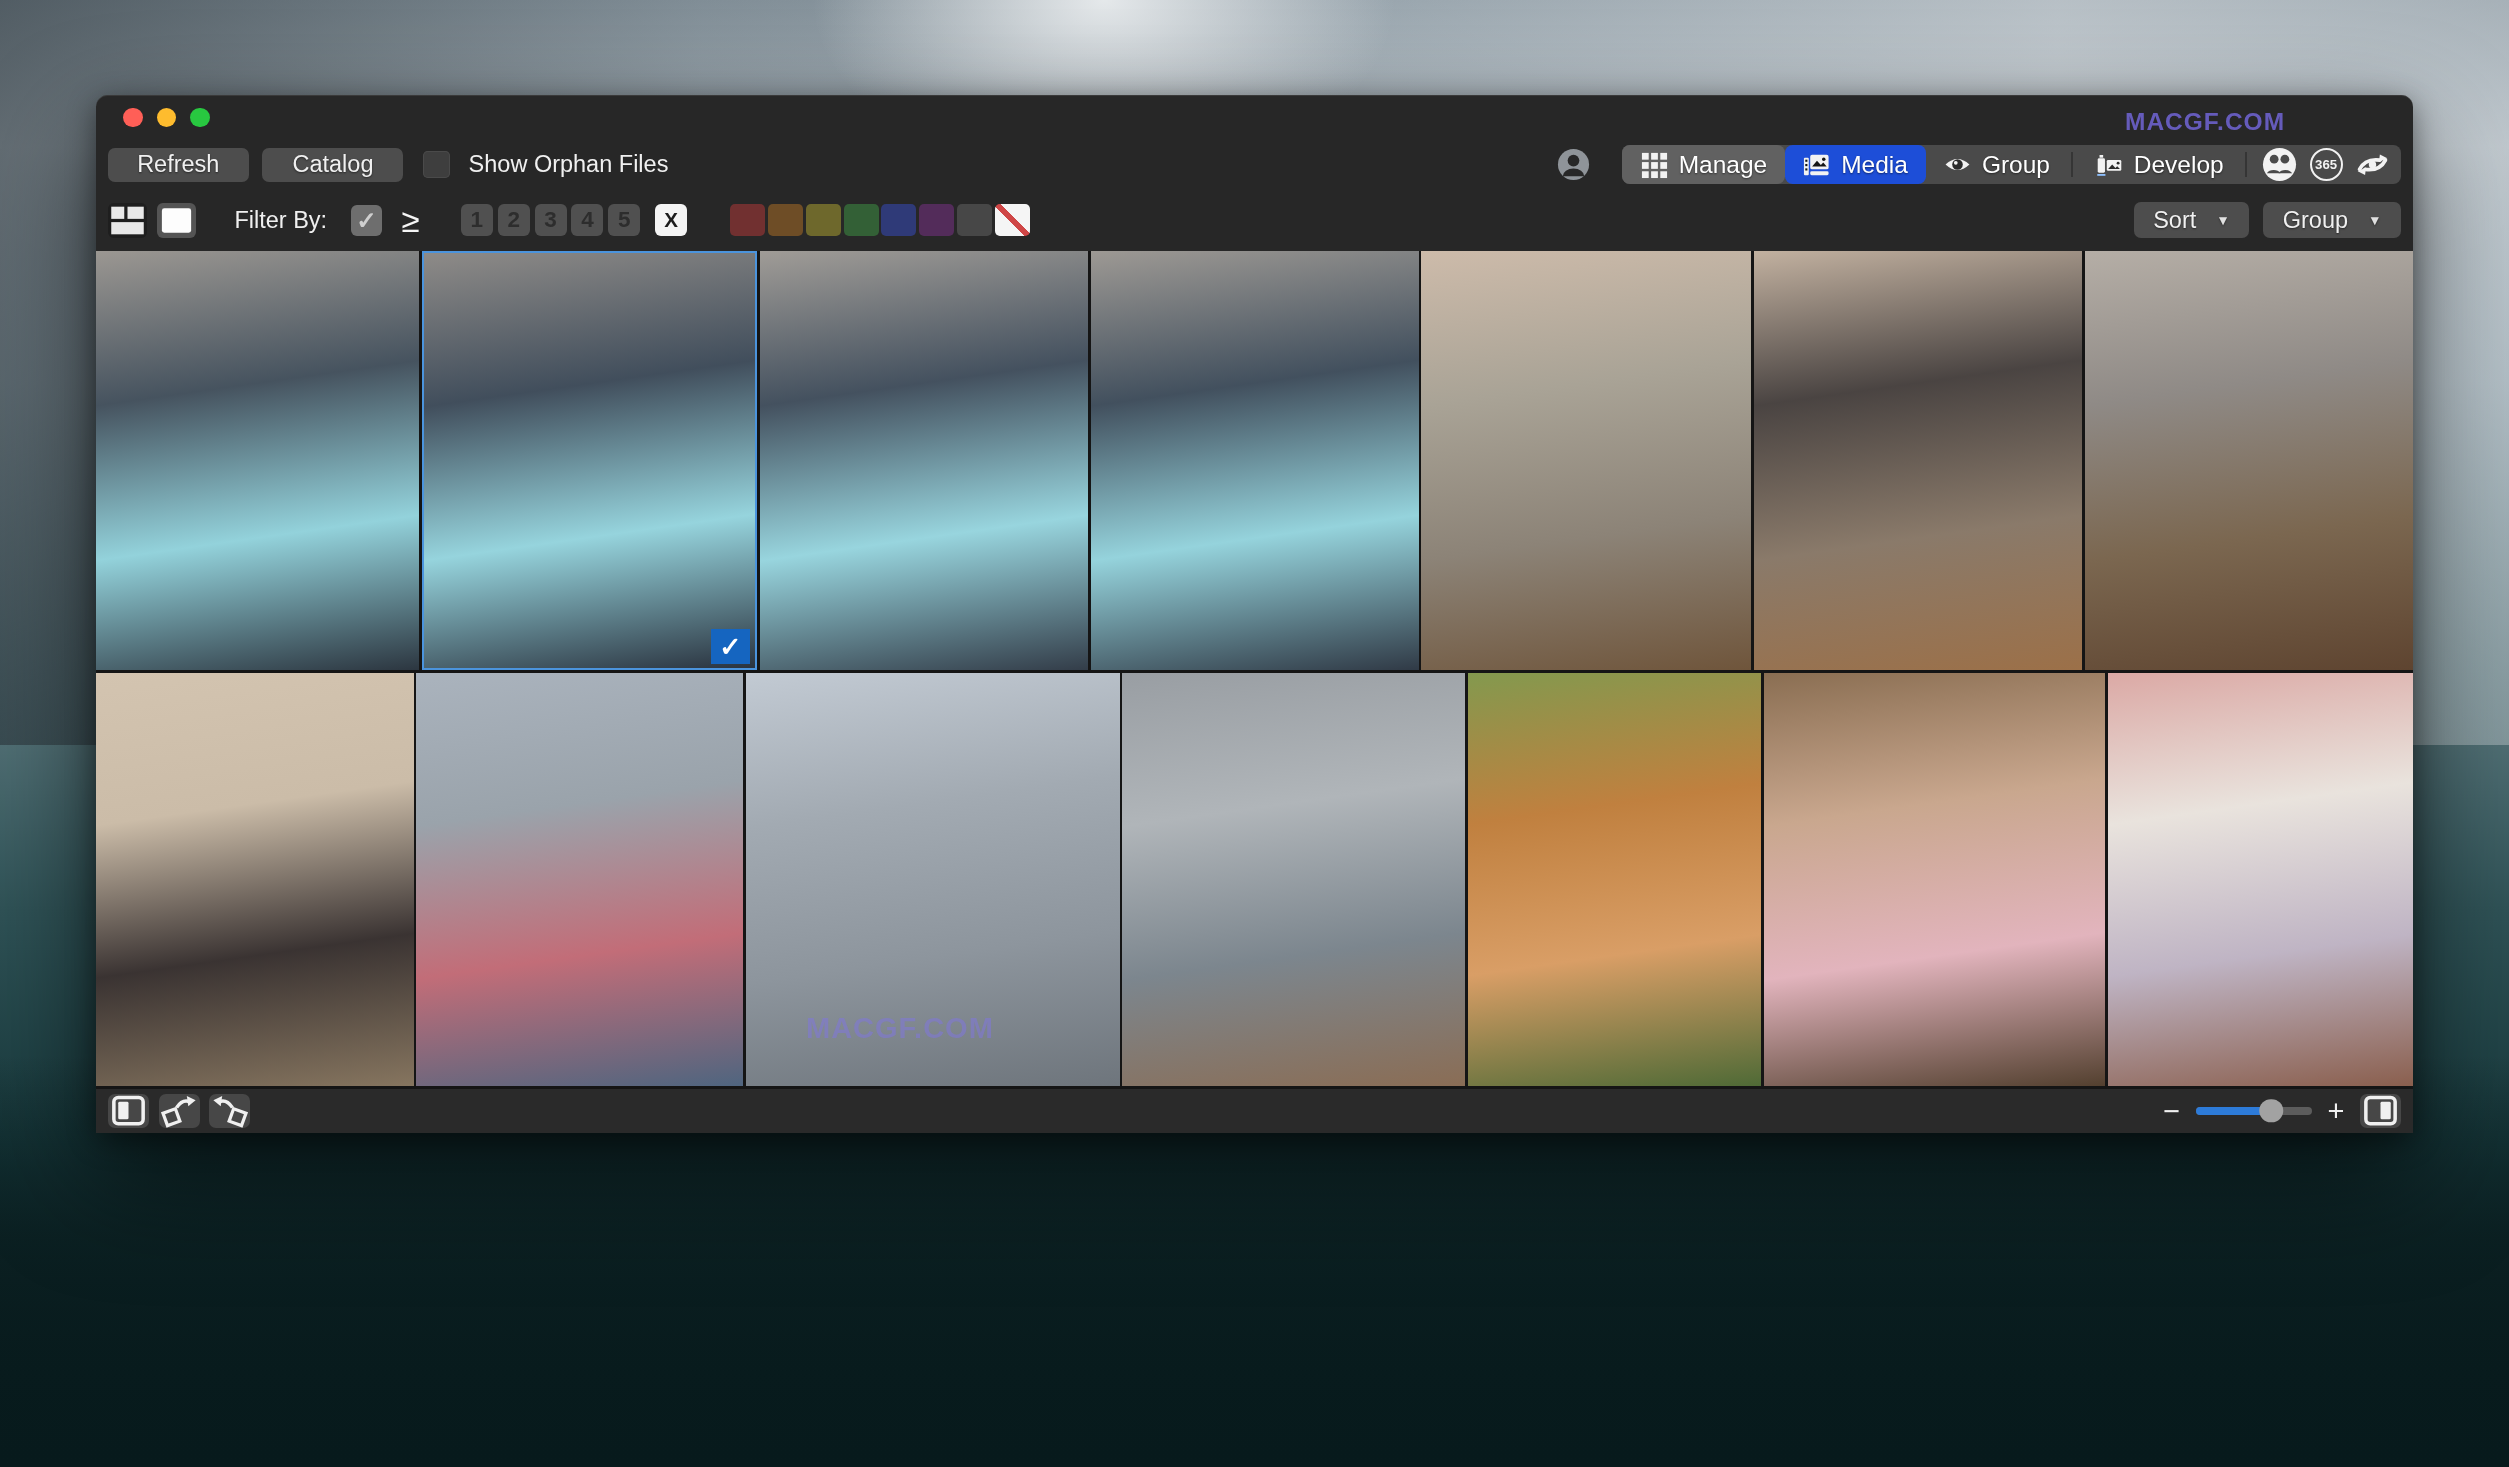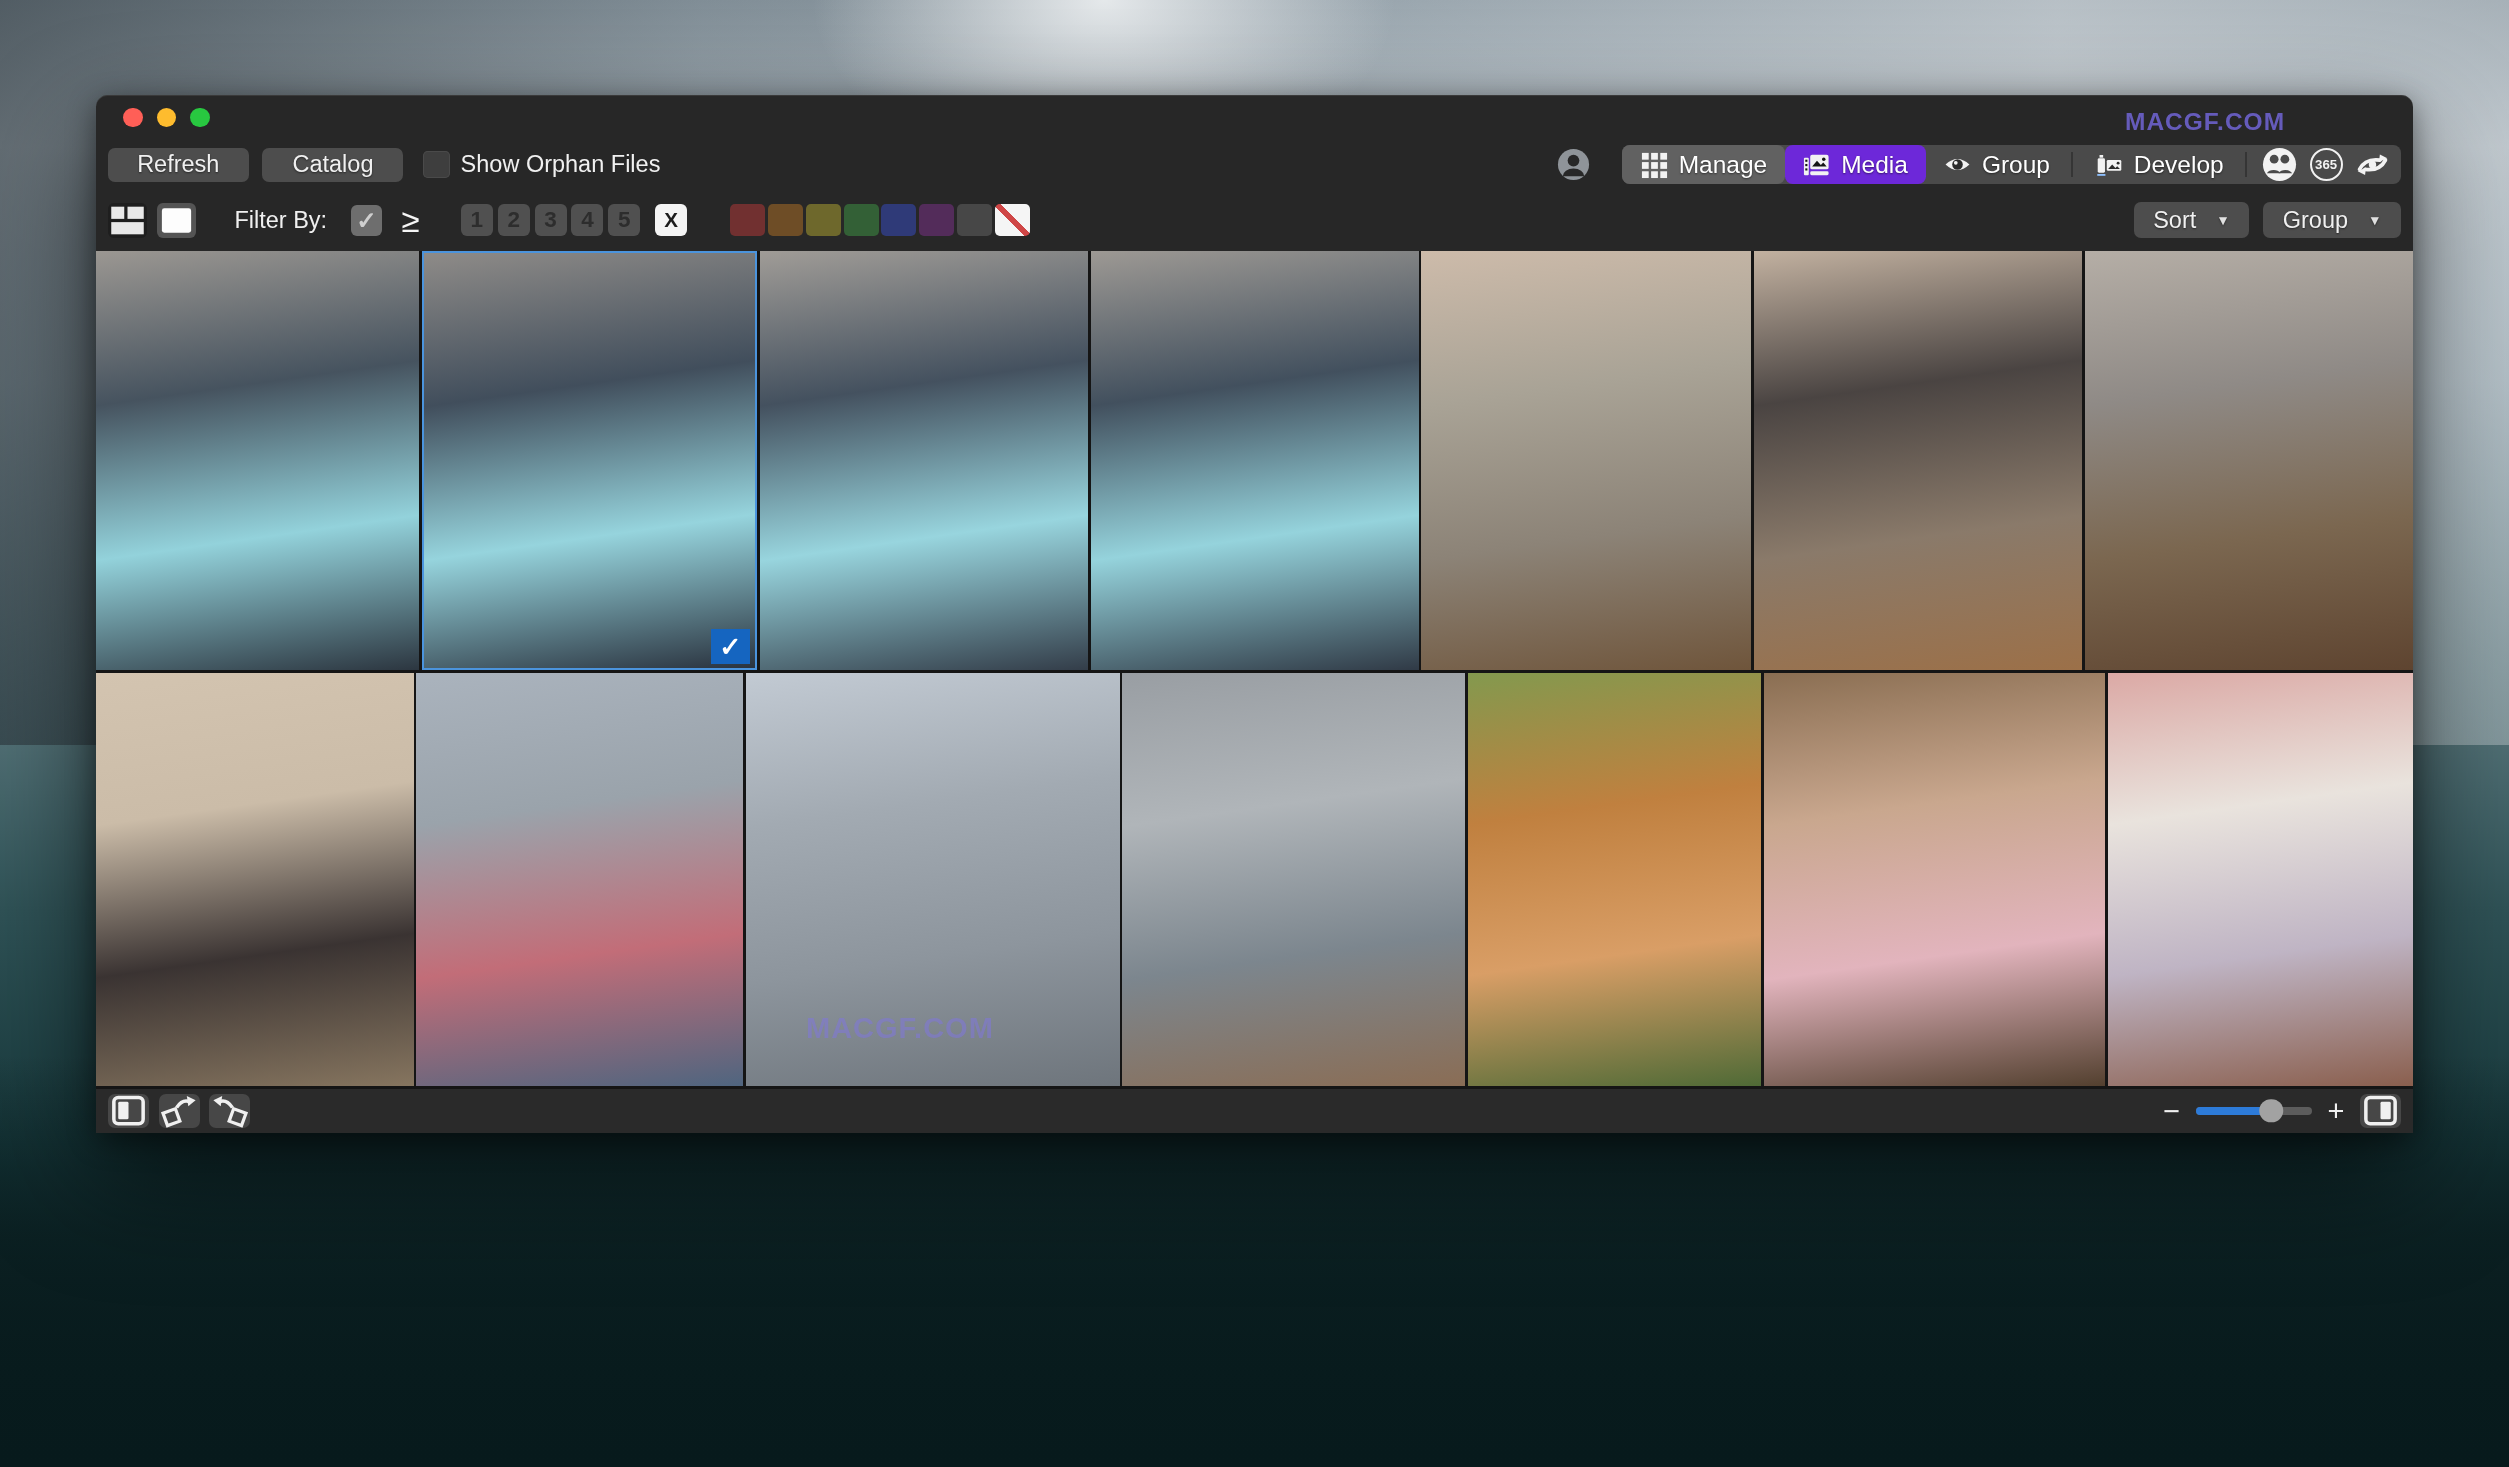--- a/index.html
+++ b/index.html
@@ -25,32 +25,32 @@
 
   .titlebar { flex:0 0 45px; display:flex; align-items:center; padding:0 27.4px; }
   .lights { display:flex; gap:13.7px; }
   .light { width:19.6px; height:19.6px; border-radius:50%; }
   .light.red { background:#ff5f57; } .light.yellow { background:#febc2e; } .light.green { background:#28c840; }
 
   .toolbar { flex:0 0 49px; display:flex; align-items:center; padding:0 11.8px; gap:13.7px; }
   .tbtn { height:34px; min-width:141px; background:#4d4d4d; border:none; border-radius:6.9px;
     color:#f0f0f0; font-size:23.5px; display:flex; align-items:center; justify-content:center;
     text-shadow:0 1px 2px rgba(0,0,0,.5); }
-  .orphan { display:flex; align-items:center; gap:11px; margin-left:5.9px; }
+  .orphan { display:flex; align-items:center; gap:19px; margin-left:5.9px; }
   .orphan-box { width:26.5px; height:26.5px; background:#3e3e3e; border-radius:4.9px; box-shadow:inset 0 0 0 1px #4a4a4a; }
   .orphan-label { font-size:23.5px; color:#f0f0f0; }
 
   .toolbar-right { margin-left:auto; display:flex; align-items:center; gap:31px; }
   .avatar { width:35px; height:35px; }
   .segment { height:39px; background:#4a4a4a; border-radius:7.8px; display:flex; align-items:center; padding-right:9.8px; }
   .mode-tab { height:39px; display:flex; align-items:center; gap:9.8px; padding:0 17.6px; font-size:24.5px; color:#fff;
     text-shadow:0 1px 2px rgba(0,0,0,.5); border-radius:7.8px; }
   .mode-tab svg { width:29px; height:29px; }
   .mode-manage { background:#616161; }
-  .mode-media { background:#6d28d9; }
+  .mode-media { background:#1d4ed8; }
   .seg-div { width:2px; height:25.5px; background:#353535; margin:0 3.9px; }
   .circ { width:37px; height:37px; display:flex; align-items:center; justify-content:center; margin-left:9.8px; }
   .badge365 { width:33px; height:33px; border:2.5px solid #f2f2f2; border-radius:50%; display:flex; align-items:center; justify-content:center;
     font-size:13.2px; font-weight:bold; color:#f2f2f2; }
 
   
   .filterbar { flex:0 0 62px; display:flex; align-items:center; padding:0 11.8px; gap:9.8px; }
   .viewbtn { width:39px; height:35px; border-radius:5.9px; display:flex; align-items:center; justify-content:center; }
   .viewbtn.pressed { background:#1e1e1e; }
   .viewbtn.lit { background:#545454; }

